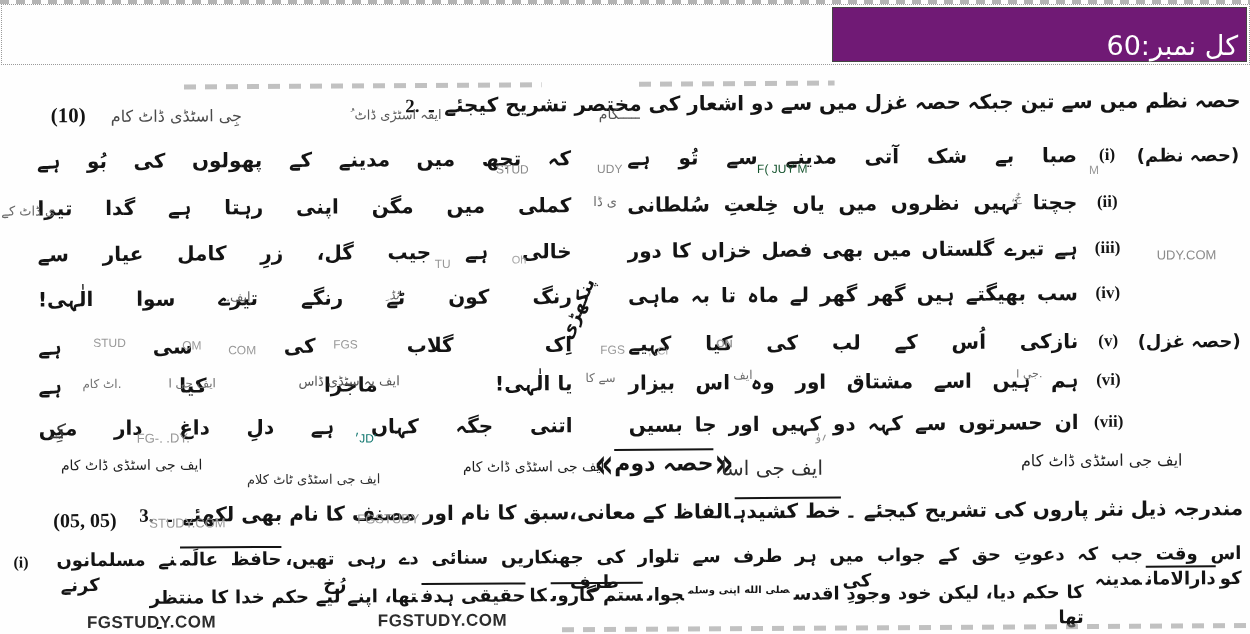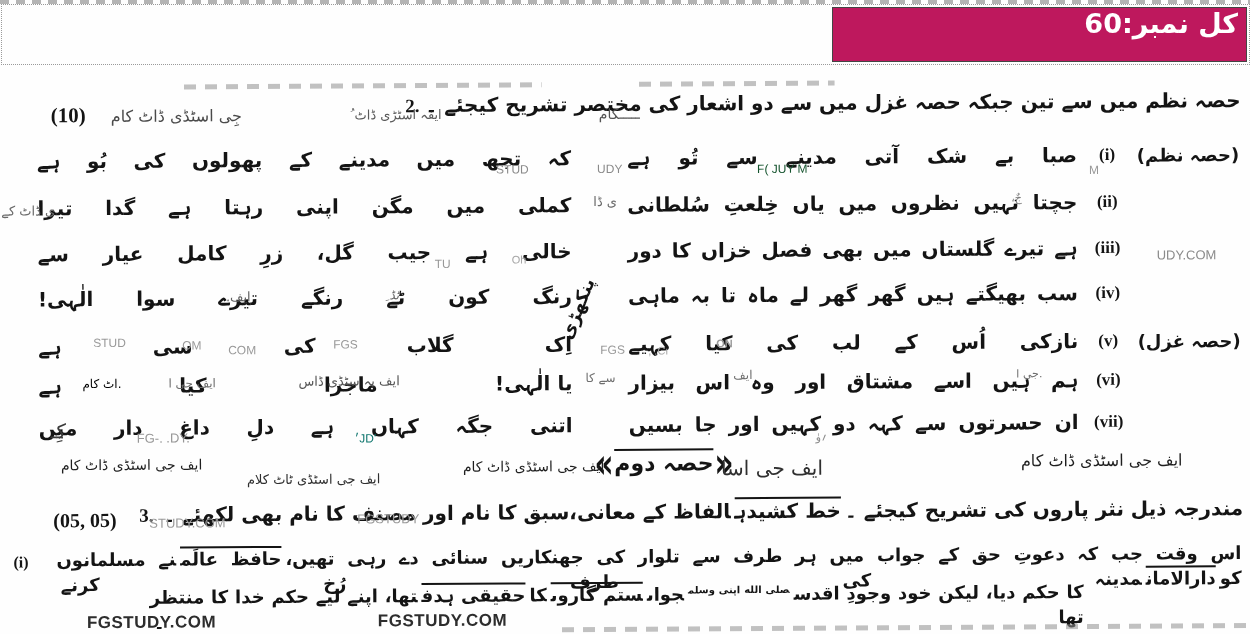--- a/index.html
+++ b/index.html
@@ -3,21 +3,21 @@
 <meta charset="utf-8">
 <style>
   html,body{margin:0;padding:0;background:#e8e8e8;}
   .page{position:relative;width:1250px;height:634px;background:#fefefe;overflow:hidden;
         font-family:"DejaVu Sans",sans-serif;color:#141414;}
   .page::before{content:"";position:absolute;top:0;left:0;right:0;height:4px;
         background:repeating-linear-gradient(90deg,#777 0 9px,transparent 9px 16px);opacity:.55;}
   
   .topbar{position:absolute;top:7px;left:4px;right:3px;height:55px;display:flex;direction:rtl;
         gap:6px;outline:1px dotted #9a9a9a;outline-offset:2px;}
-  .hcell{background:#be185d;color:#fff;font-weight:700;display:flex;align-items:flex-start;
+  .hcell{background:#701a75;color:#fff;font-weight:400;display:flex;align-items:flex-end;
         font-size:27px;direction:rtl;border:1px solid #444;}
   .hcell.time{flex:0 0 32.6%;justify-content:flex-end;padding-left:0;}
   .hcell.time span{margin-left:auto;margin-right:auto;padding-right:8px;transform:translateX(35px);}
   .hcell.title{flex:1 1 auto;justify-content:center;}
   .hcell.total{flex:0 0 33.2%;}
   .hcell.total span{direction:rtl;margin-left:auto;padding-left:230px;padding-right:8px;white-space:nowrap;}
   
   #sheet{position:absolute;inset:0;transform:rotate(-0.35deg);transform-origin:right center;}
   .serifnum{font-family:"Liberation Serif",serif;font-weight:700;}
   
@@ -273,21 +273,21 @@
         <span class="wm" style="left: 716px; top: 334px; font-size: 11px; color: rgb(153, 153, 153); font-weight: bold;">ON</span>
         <span class="wm" style="left: 333px; top: 332px; font-size: 12px; color: rgb(153, 153, 153);">FGS</span>
         <span class="wm" style="left: 228px; top: 337px; font-size: 12px; color: rgb(153, 153, 153);">COM</span>
         <span class="wm" style="left: 93px; top: 329px; font-size: 12px; color: rgb(153, 153, 153);">STUD</span>
         <span class="wm" style="left: 182px; top: 332px; font-size: 12px; color: rgb(153, 153, 153);">OM</span>
         <span class="wm u" style="left: 1016px; top: 366px; font-size: 11px; color: rgb(111, 111, 111);">.جی ا</span>
         <span class="wm u" style="left: 733px; top: 365px; font-size: 12px; color: rgb(111, 111, 111);">ایف</span>
         <span class="wm u" style="left: 585px; top: 367px; font-size: 12px; color: rgb(111, 111, 111);">سے کا</span>
         <span class="wm u" style="left: 298px; top: 368px; font-size: 13px; color: rgb(85, 85, 85);">ایف یہ سٹڈی ڈاس</span>
         <span class="wm u" style="left: 168px; top: 370px; font-size: 12px; color: rgb(111, 111, 111); text-align: center;">ایف جی ا</span>
-        <span class="wm u" style="left: 82px; top: 370px; font-size: 12px; color: #000000;">.اٹ کام</span>
+        <span class="wm u" style="left: 82px; top: 370px; font-size: 12px; color: #737373;">.اٹ کام</span>
         <span class="wm" style="left: 136px; top: 424px; font-size: 13px; color: rgb(151, 151, 151); text-align: center;">FG-. .DY.</span>
         <span class="wm" style="left: 330px; top: 426px; font-size: 12px; color: #0f766e; margin-left: 24px;">׳JD'</span>
         <span class="wm u" style="left: 815px; top: 428px; font-size: 11px; color: rgb(138, 138, 138);">؍وٰ</span>
         <span class="wm u" style="left: 2px; top: 412px; font-size: 20px; color: rgb(58, 58, 58); margin-left: 48px;">كِـ</span>
         <span class="wm u" style="left: 1020px; top: 450px; font-size: 16px; color: rgb(31, 31, 31);">ایف جی اسٹڈی ڈاٹ کام</span>
         <span class="wm u" style="left: 720px; top: 453px; font-size: 20px; color: rgb(47, 47, 47);">ایف جی اسا</span>
         <span class="wm u" style="left: 462px; top: 454px; font-size: 14px; color: rgb(31, 31, 31);">ایف جی اسٹڈی ڈاٹ کام</span>
         <span class="wm u" style="left: 60px; top: 450px; font-size: 14px; color: rgb(31, 31, 31);">ایف جی اسٹڈی ڈاٹ کام</span>
         <span class="wm u" style="left: 246px; top: 466px; font-size: 13px; color: rgb(47, 47, 47);">ایف جی اسٹڈی ٹاٹ کلام</span>
         <span class="wm" style="left: 148px; top: 509px; font-size: 13px; color: rgb(154, 154, 154); text-align: right;">STUDY.COM</span>

